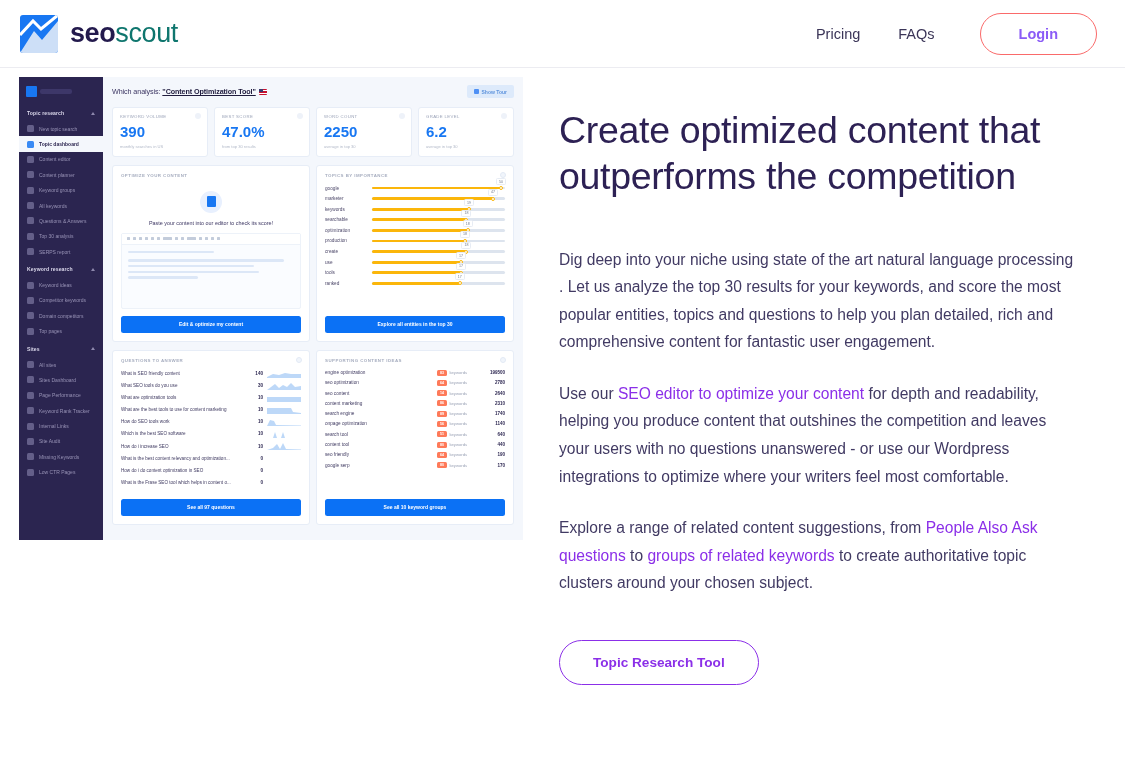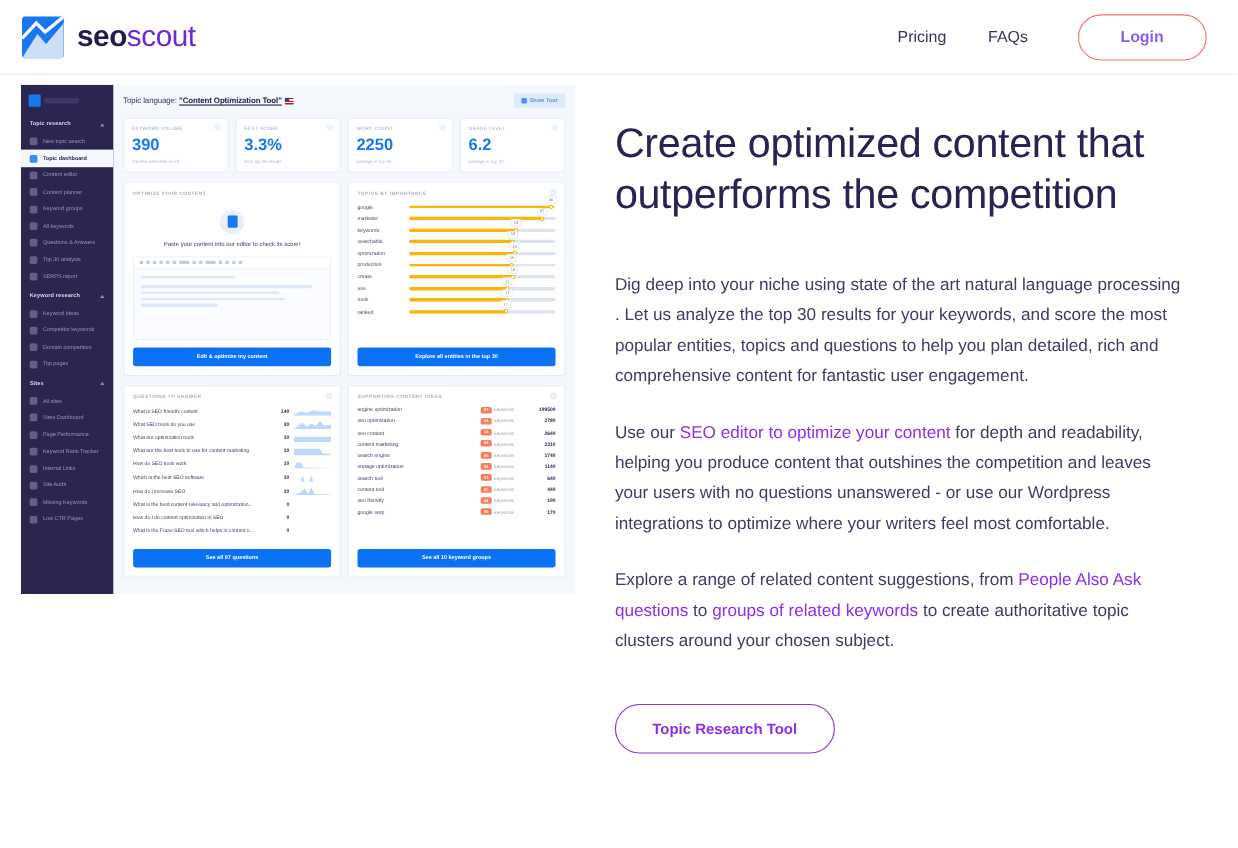--- a/index.html
+++ b/index.html
@@ -23,21 +23,21 @@
   .logo-mark {
     width: 38px; height: 38px; border-radius: 3px;
     background: #1877f2; position: relative; overflow: hidden;
   }
   .logo-mark svg { position: absolute; left: 0; top: 0; }
   .brand-text {
     font-size: 27px; letter-spacing: -0.4px; color: #231a4d;
     line-height: 1;
   }
   .brand-text .b1 { font-weight: bold; }
-  .brand-text .b2 { font-weight: 300; color: #6d28d9; }
+  .brand-text .b2 { font-weight: 300; color: #0f766e; }
 
   .nav-links {
     margin-left: auto; display: flex; align-items: center; gap: 0;
   }
   .nav-link {
     display: flex; align-items: center; gap: 7px;
     font-size: 14.5px; color: #3b3558;
     padding: 10px 19px; cursor: pointer; white-space: nowrap;
   }
   .caret {
@@ -411,38 +411,38 @@
               <span class="ic"></span>
               <span>Low CTR Pages</span>
             </div>
           </div>
       </div>
 
       <div class="app-main">
 
         <div class="app-titlebar">
           <div class="app-title">
-            <span>Topic language: </span><b>"Content Optimization Tool"</b><span class="flag"></span>
+            <span>Which analysis: </span><b>"Content Optimization Tool"</b><span class="flag"></span>
           </div>
           <div class="tour-btn">
             <span class="tour-ic"></span>
             <span>Show Tour</span>
           </div>
         </div>
 
         <div class="stat-row">
           <div class="stat-card">
             <div class="stat-label">KEYWORD VOLUME</div>
             <div class="stat-value">390</div>
             <div class="stat-sub">monthly searches in US</div>
             <div class="info-dot"></div>
           </div>
           <div class="stat-card">
             <div class="stat-label">BEST SCORE</div>
-            <div class="stat-value">3.3%</div>
+            <div class="stat-value">47.0%</div>
             <div class="stat-sub">from top 30 results</div>
             <div class="info-dot"></div>
           </div>
           <div class="stat-card">
             <div class="stat-label">WORD COUNT</div>
             <div class="stat-value">2250</div>
             <div class="stat-sub">average in top 30</div>
             <div class="info-dot"></div>
           </div>
           <div class="stat-card">

